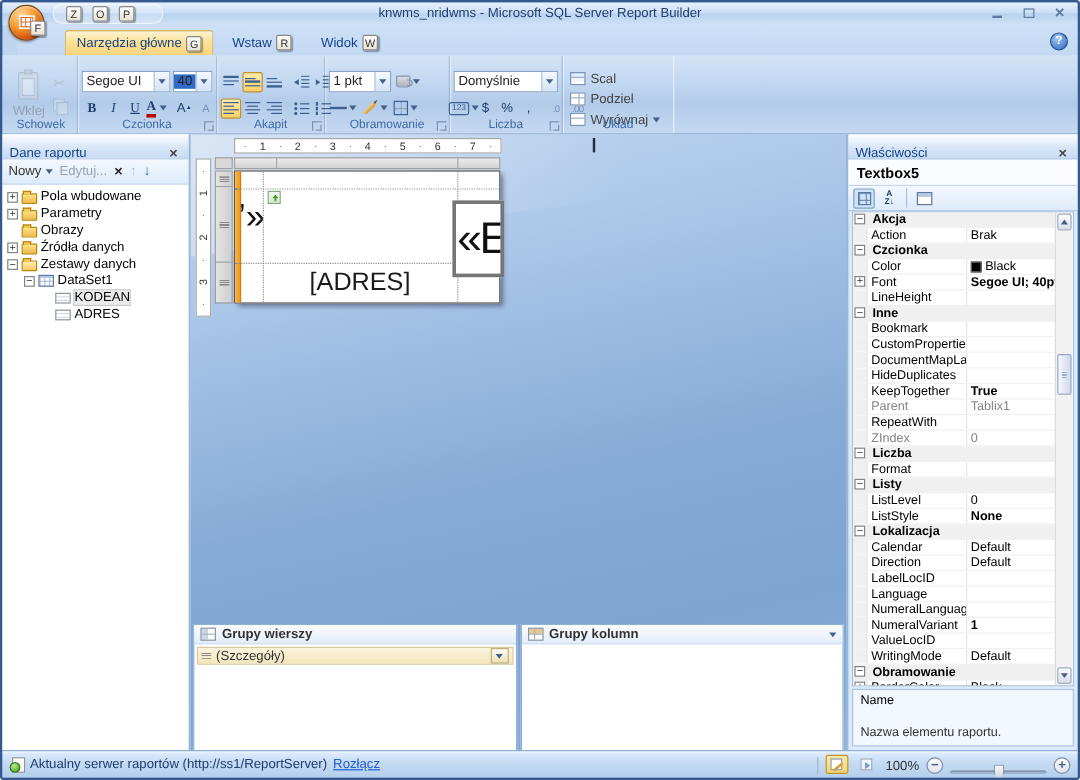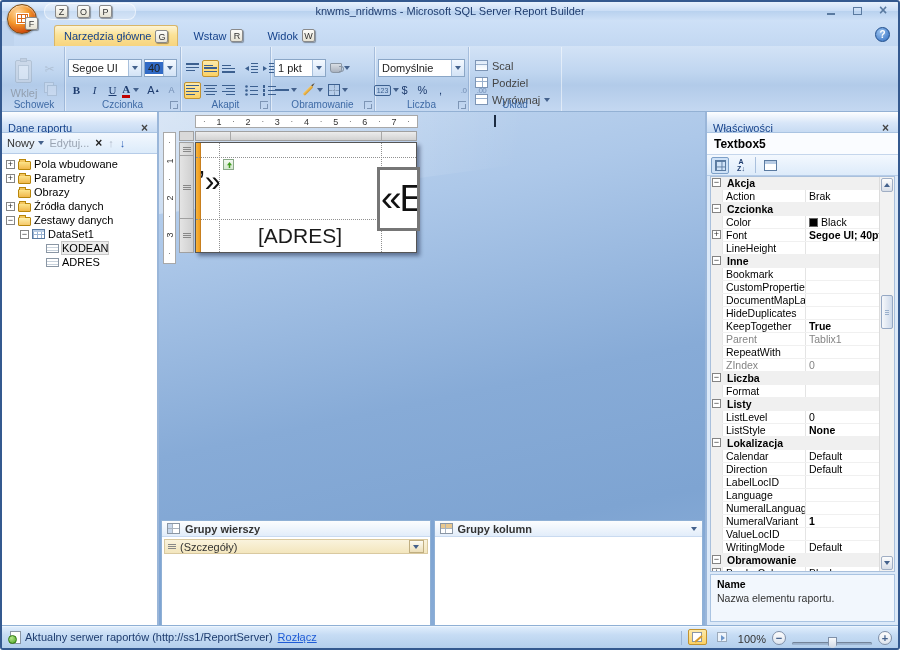--- a/index.html
+++ b/index.html
@@ -247,21 +247,21 @@
     background:linear-gradient(#fdfdfd,#d8dee8); border:1px solid #a0aec4; border-radius:2px;
     display:flex; align-items:center; justify-content:center; }
   .sb-up { top:1px; } .sb-dn { bottom:1px; }
   .arr.up { border-top:none; border-bottom:4px solid #44618c; }
   .vthumb { position:absolute; left:1px; right:1px; top:118px; height:34px;
     background:linear-gradient(90deg,#f6f8fb,#cdd9ea); border:1px solid #95a8c4; border-radius:2px; }
   .vthumb::after { content:""; position:absolute; left:3px; right:3px; top:14px; height:5px;
     background:repeating-linear-gradient(#9ab0cc 0 1px, transparent 1px 2px); }
   .pdesc { height:48px; flex:none; margin:2px 3px 3px; background:#f2f7fd; border:1px solid #aac4e2;
     padding:3px 6px; font-size:10.5px; color:#333; }
-  .pdesc .dname { font-weight:bold; color:#000; margin-bottom:2px; }
+  .pdesc .dname { font-weight:normal; color:#000; margin-bottom:14px; }
 
   
   .statusbar { position:absolute; left:0; right:0; bottom:0; height:23px;
     background:linear-gradient(#e2effd,#c6dcf4 40%,#b4cfec); border-top:1px solid #8fb0d5;
     box-shadow:inset 0 1px 0 #eef5fd; display:flex; align-items:center; padding:0 6px; color:#1e3c6e; }
   .srvicon { position:relative; width:12px; height:13px; margin-right:5px; flex:none; }
   .srvicon::before { content:""; position:absolute; left:2px; top:0; width:9px; height:11px;
     background:#fff; border:1px solid #8a96a4; }
   .srvicon::after { content:""; position:absolute; left:0; bottom:0; width:7px; height:7px;
     border-radius:50%; background:radial-gradient(circle at 35% 30%, #b8e890, #4aa31e); border:1px solid #2f7a10; }

